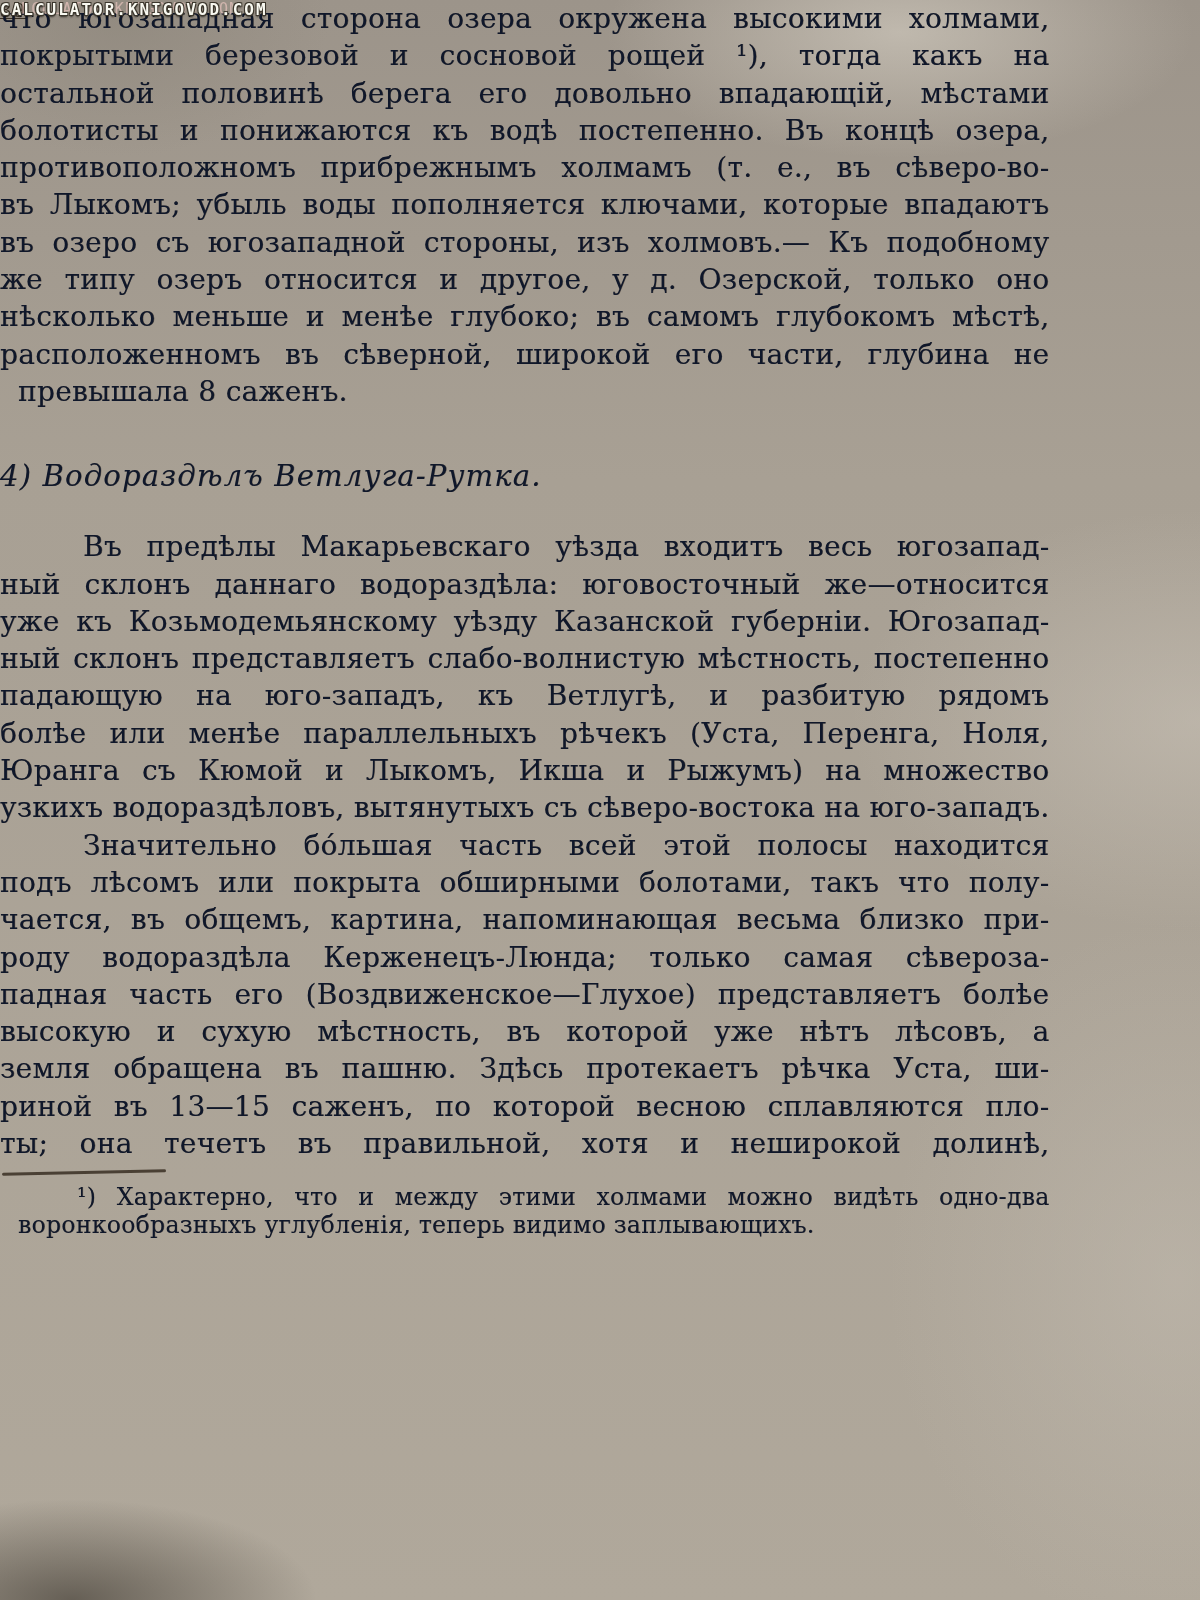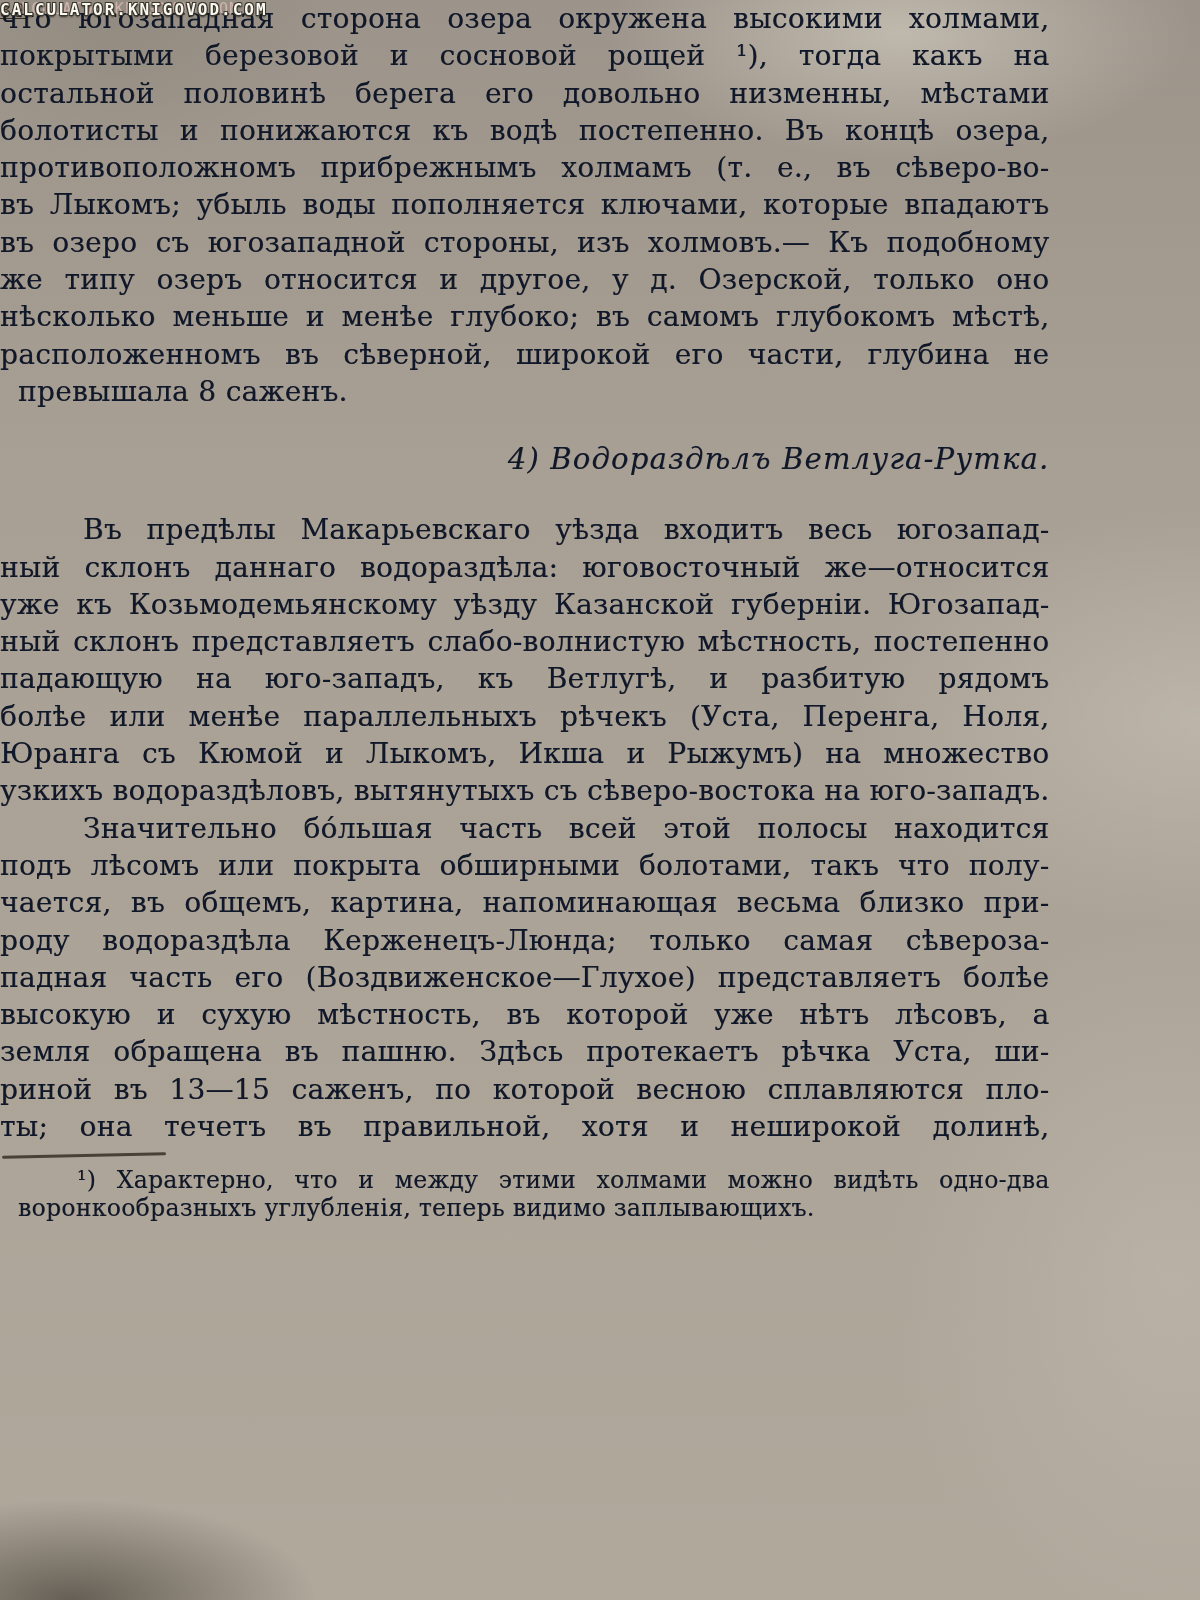--- a/index.html
+++ b/index.html
@@ -102,22 +102,22 @@
   }
   .line{
     line-height:37.3px; height:37.3px;
     text-align:justify; text-align-last:justify;
     letter-spacing:.3px; white-space:normal;
     text-shadow:.4px .3px .6px rgba(58,48,36,.55);
   }
   .line.last{text-align-last:left;padding-left:18px;}
   .line.indent{text-indent:36px;padding-left:47px;}
   .heading{
-    font-style:italic; text-align:right; font-size:29px;
-    margin:31px 0 33px; letter-spacing:1.2px; line-height:37px;
+    font-style:italic; text-align:left; font-size:29px;
+    margin:48px 0 33px; letter-spacing:1.2px; line-height:37px;
     text-shadow:.4px .3px .6px rgba(58,48,36,.5);
   }
   .fn-rule{
     width:164px; height:3px; background:#4a4034;
     margin:9px 0 10px 2px; transform:rotate(-1.2deg);
     border-radius:2px;
   }
   .footnote .line{
     font-size:23.5px; line-height:27.6px; height:27.6px;
   }
@@ -183,21 +183,21 @@
 
 <div class="abs frag-col"></div>
 
 <div class="abs page-number">39</div>
 <div class="abs pn-rule"></div>
 
 <div class="abs text-block">
   <div>
       <div class="line">что югозападная сторона озера окружена высокими холмами,</div>
       <div class="line">покрытыми березовой и сосновой рощей ¹), тогда какъ на</div>
-      <div class="line">остальной половинѣ берега его довольно низменны, мѣстами</div>
+      <div class="line">остальной половинѣ берега его довольно впадающій, мѣстами</div>
       <div class="line">болотисты и понижаются къ водѣ постепенно. Въ концѣ озера,</div>
       <div class="line">противоположномъ прибрежнымъ холмамъ (т. е., въ сѣверо-во-</div>
       <div class="line">въ Лыкомъ; убыль воды пополняется ключами, которые впадаютъ</div>
       <div class="line">въ озеро съ югозападной стороны, изъ холмовъ.— Къ подобному</div>
       <div class="line">же типу озеръ относится и другое, у д. Озерской, только оно</div>
       <div class="line">нѣсколько меньше и менѣе глубоко; въ самомъ глубокомъ мѣстѣ,</div>
       <div class="line">расположенномъ въ сѣверной, широкой его части, глубина не</div>
       <div class="line last">превышала 8 саженъ.</div>
     </div>
   <div class="heading">4) Водораздѣлъ Ветлуга-Рутка.</div>

